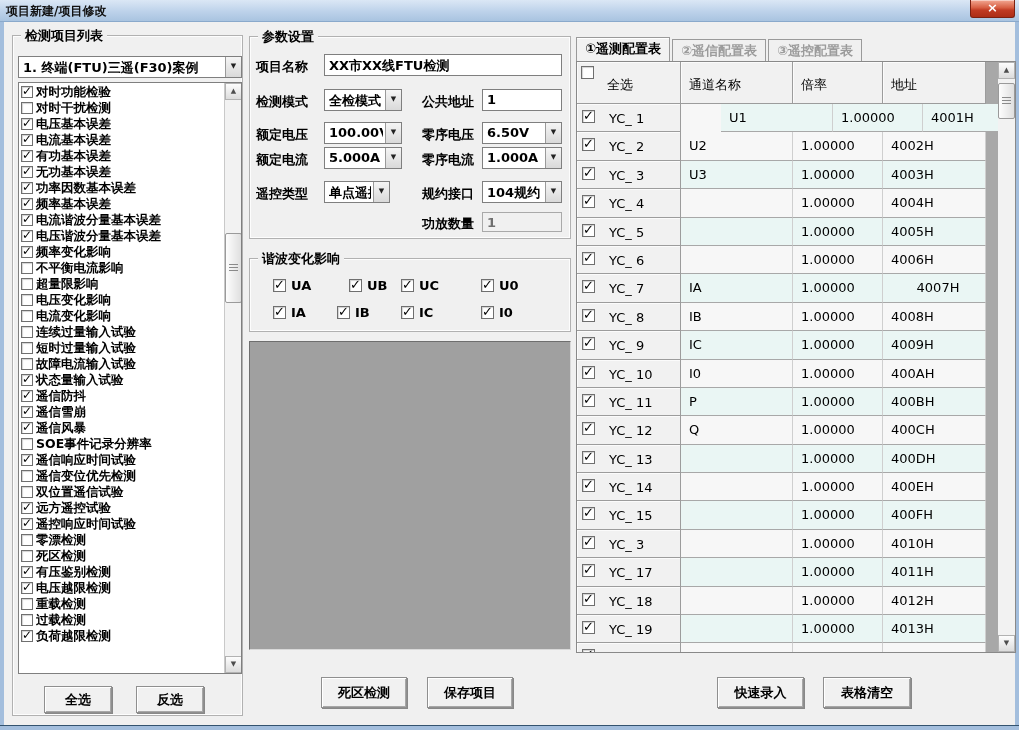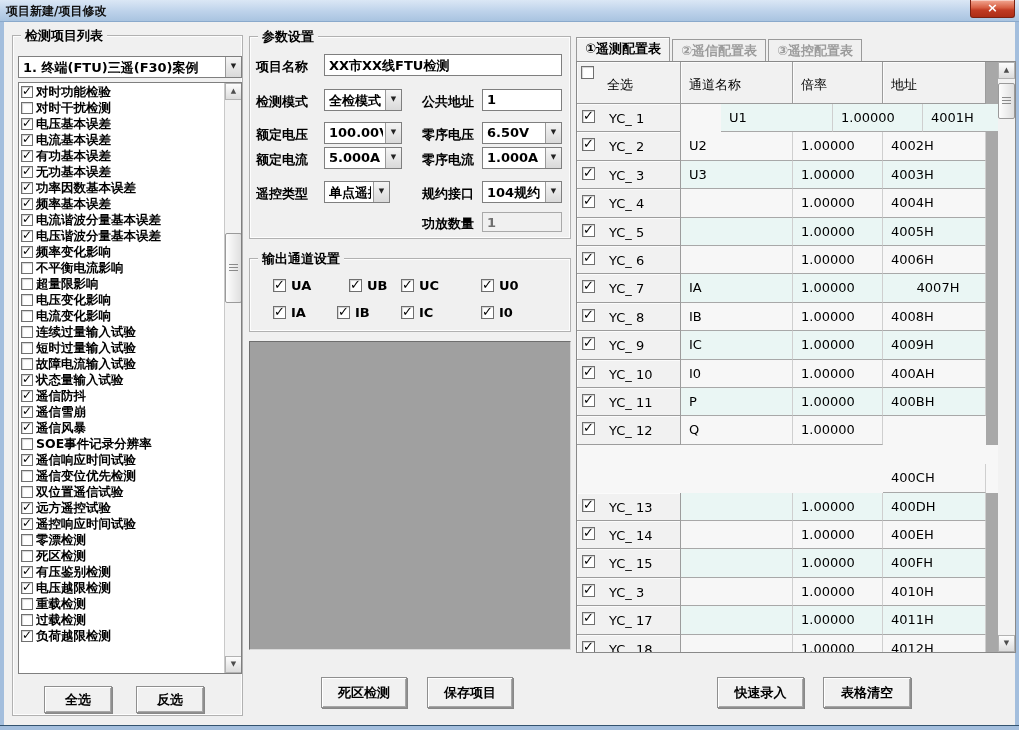--- a/index.html
+++ b/index.html
@@ -325,21 +325,21 @@
     <span class="field-label" style="left:418px; top:163px;">规约接口</span>
     <div class="combo" style="left:478px; top:159px; width:80px; height:22px;">
       <span class="cv">104规约</span>
       <span class="arrow">▼</span>
     </div>
 
     <span class="field-label" style="left:418px; top:193px;">功放数量</span>
     <div class="input disabled" style="left:478px; top:190px; width:80px; height:20px;">1</div>
 
     <div class="group" style="left:245px; top:236px; width:322px; height:74px;">
-      <span class="group-label">输出通道设置</span>
+      <span class="group-label">谐波变化影响</span>
       <div id="channel-grid">
           <div class="chk-cell" style="left: 23px; top: 19px;">
             <span class="cb checked"></span>
             <span>UA</span>
           </div>
           <div class="chk-cell" style="left: 87px; top: 19px; padding-left: 12px;">
             <span class="cb checked"></span>
             <span>UB</span>
           </div>
           <div class="chk-cell" style="left: 151px; top: 19px;">
@@ -508,21 +508,21 @@
             <div class="cell c-data" style="width: 103px; height: 28.4px;">400BH</div>
             <div class="cell c-filler" style="width: 12px; height: 28.4px;"></div>
           </div>
           <div class="g-row row-even">
             <div class="cell c-rowhead" style="width: 104px; height: 28.4px;">
               <span class="cb checked rh-cb"></span>
               <div class="rh-label">YC_ 12</div>
             </div>
             <div class="cell c-data" style="width: 112px; height: 28.4px;">Q</div>
             <div class="cell c-data" style="width: 90px; height: 28.4px;">1.00000</div>
-            <div class="cell c-data" style="width: 103px; height: 28.4px; margin-top: 48px;">400CH</div>
+            <div class="cell c-data" style="width: 103px; height: 28.4px;">400CH</div>
             <div class="cell c-filler" style="width: 12px; height: 28.4px;"></div>
           </div>
           <div class="g-row row-odd">
             <div class="cell c-rowhead" style="width: 104px; height: 28.4px;">
               <span class="cb checked rh-cb"></span>
               <div class="rh-label">YC_ 13</div>
             </div>
             <div class="cell c-data" style="width: 112px; height: 28.4px;"></div>
             <div class="cell c-data" style="width: 90px; height: 28.4px;">1.00000</div>
             <div class="cell c-data" style="width: 103px; height: 28.4px;">400DH</div>

